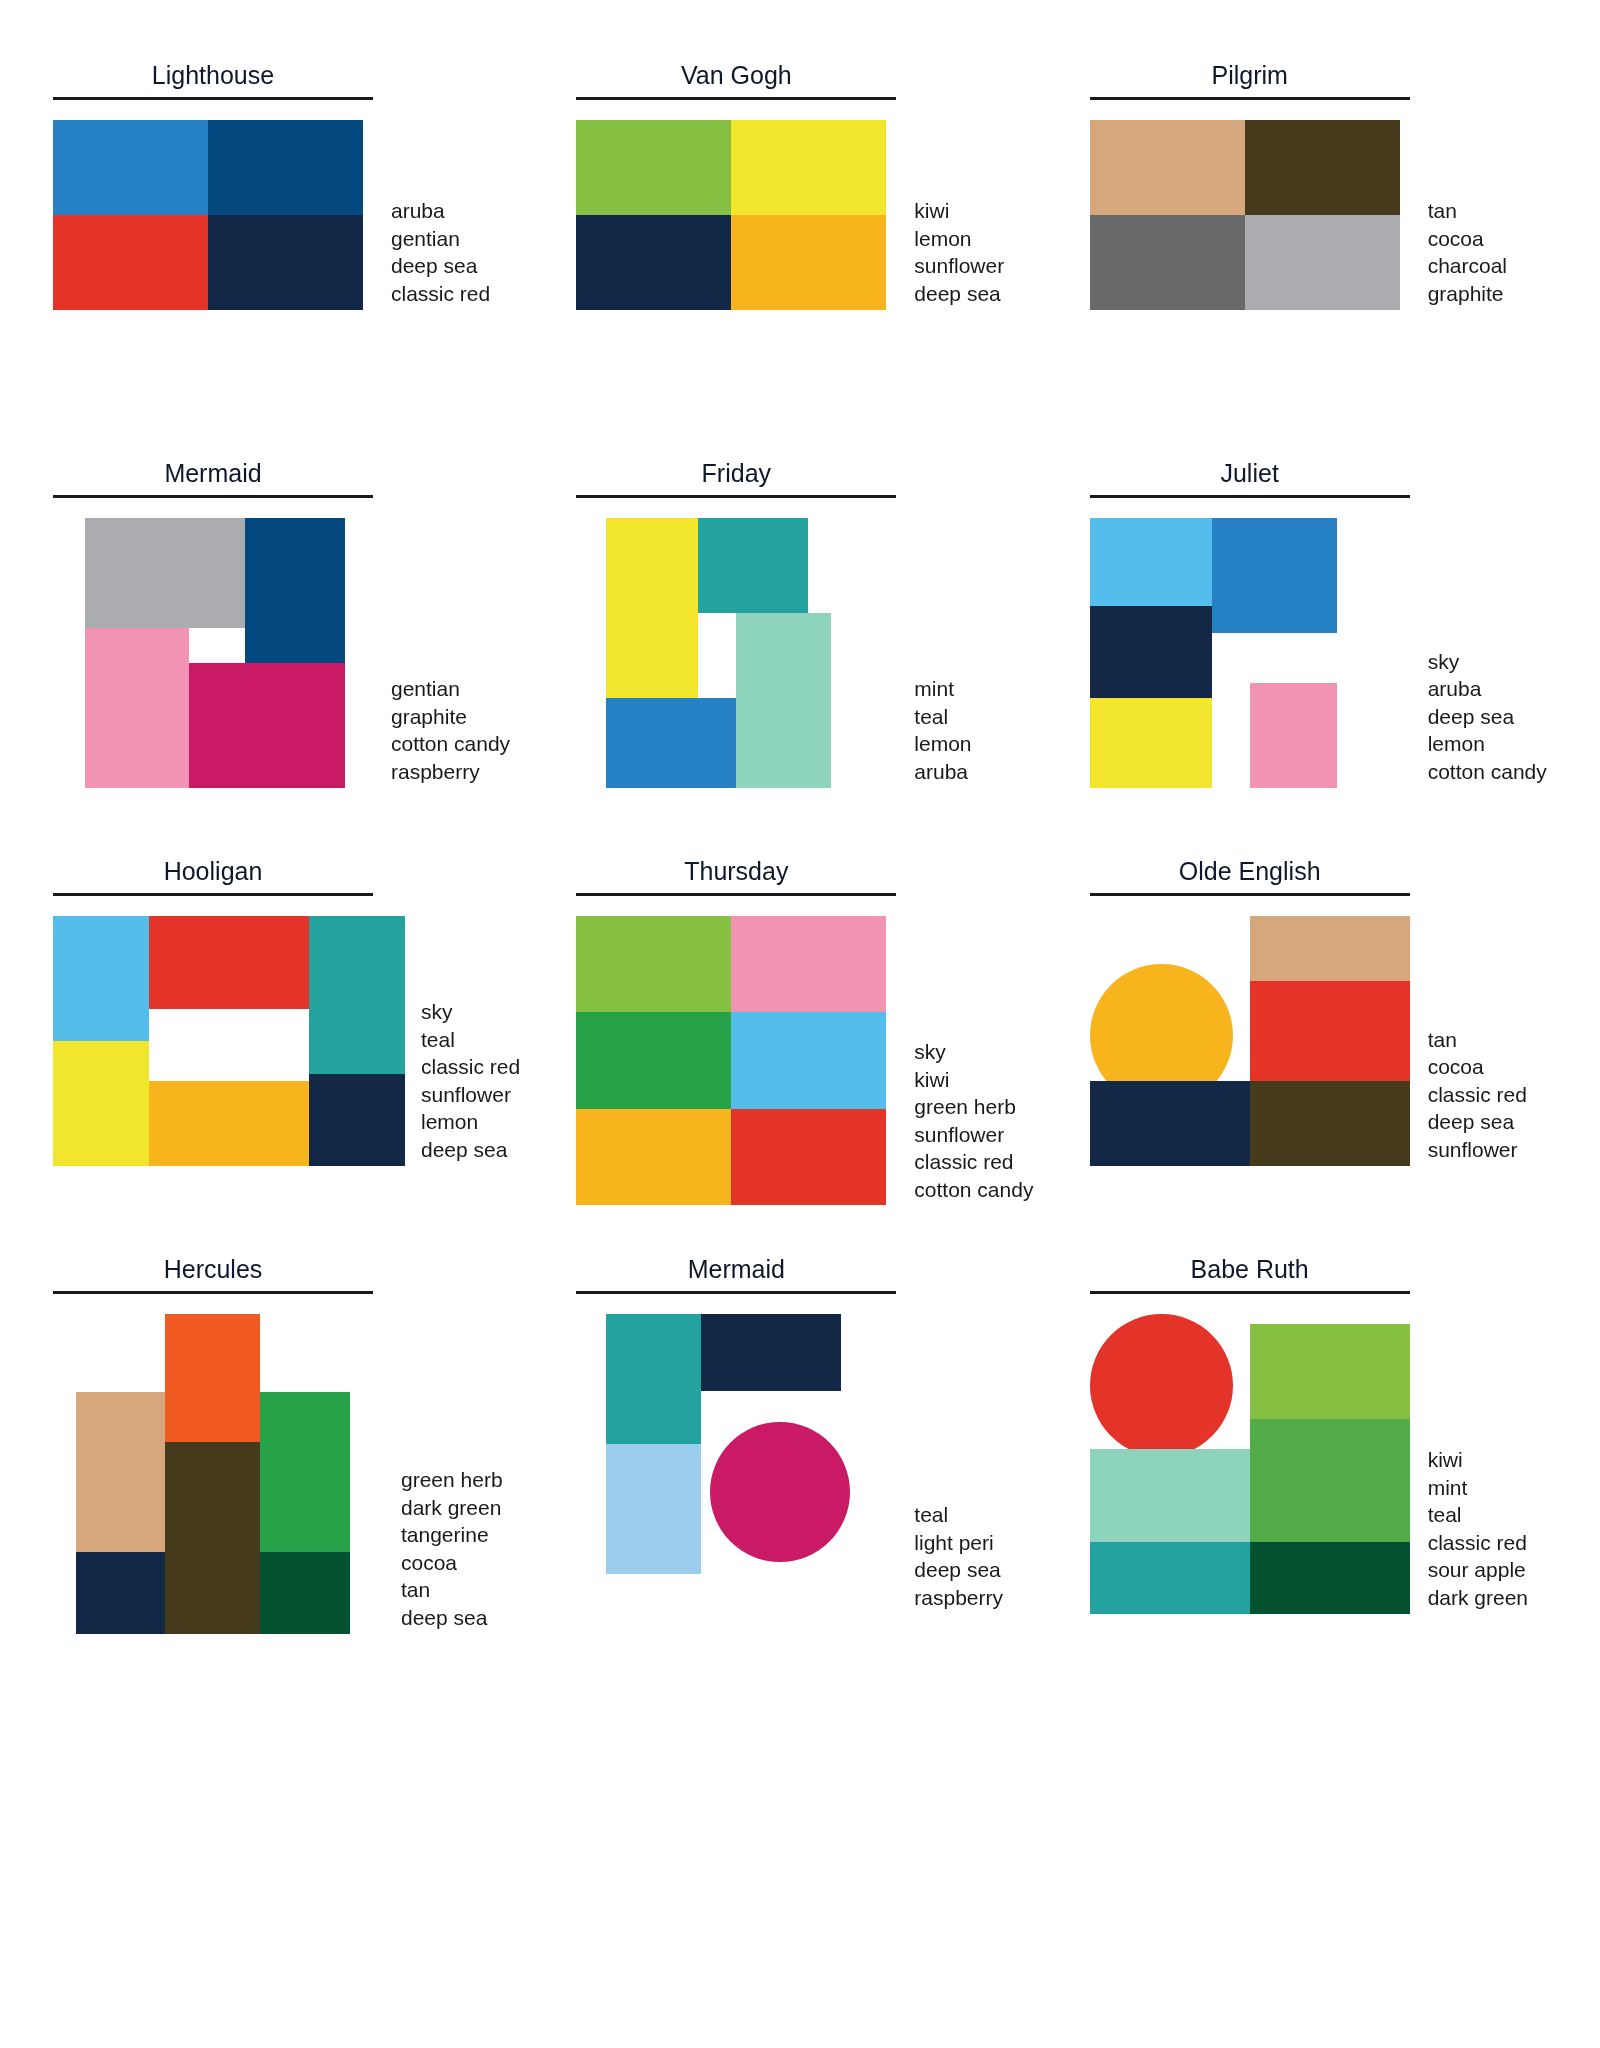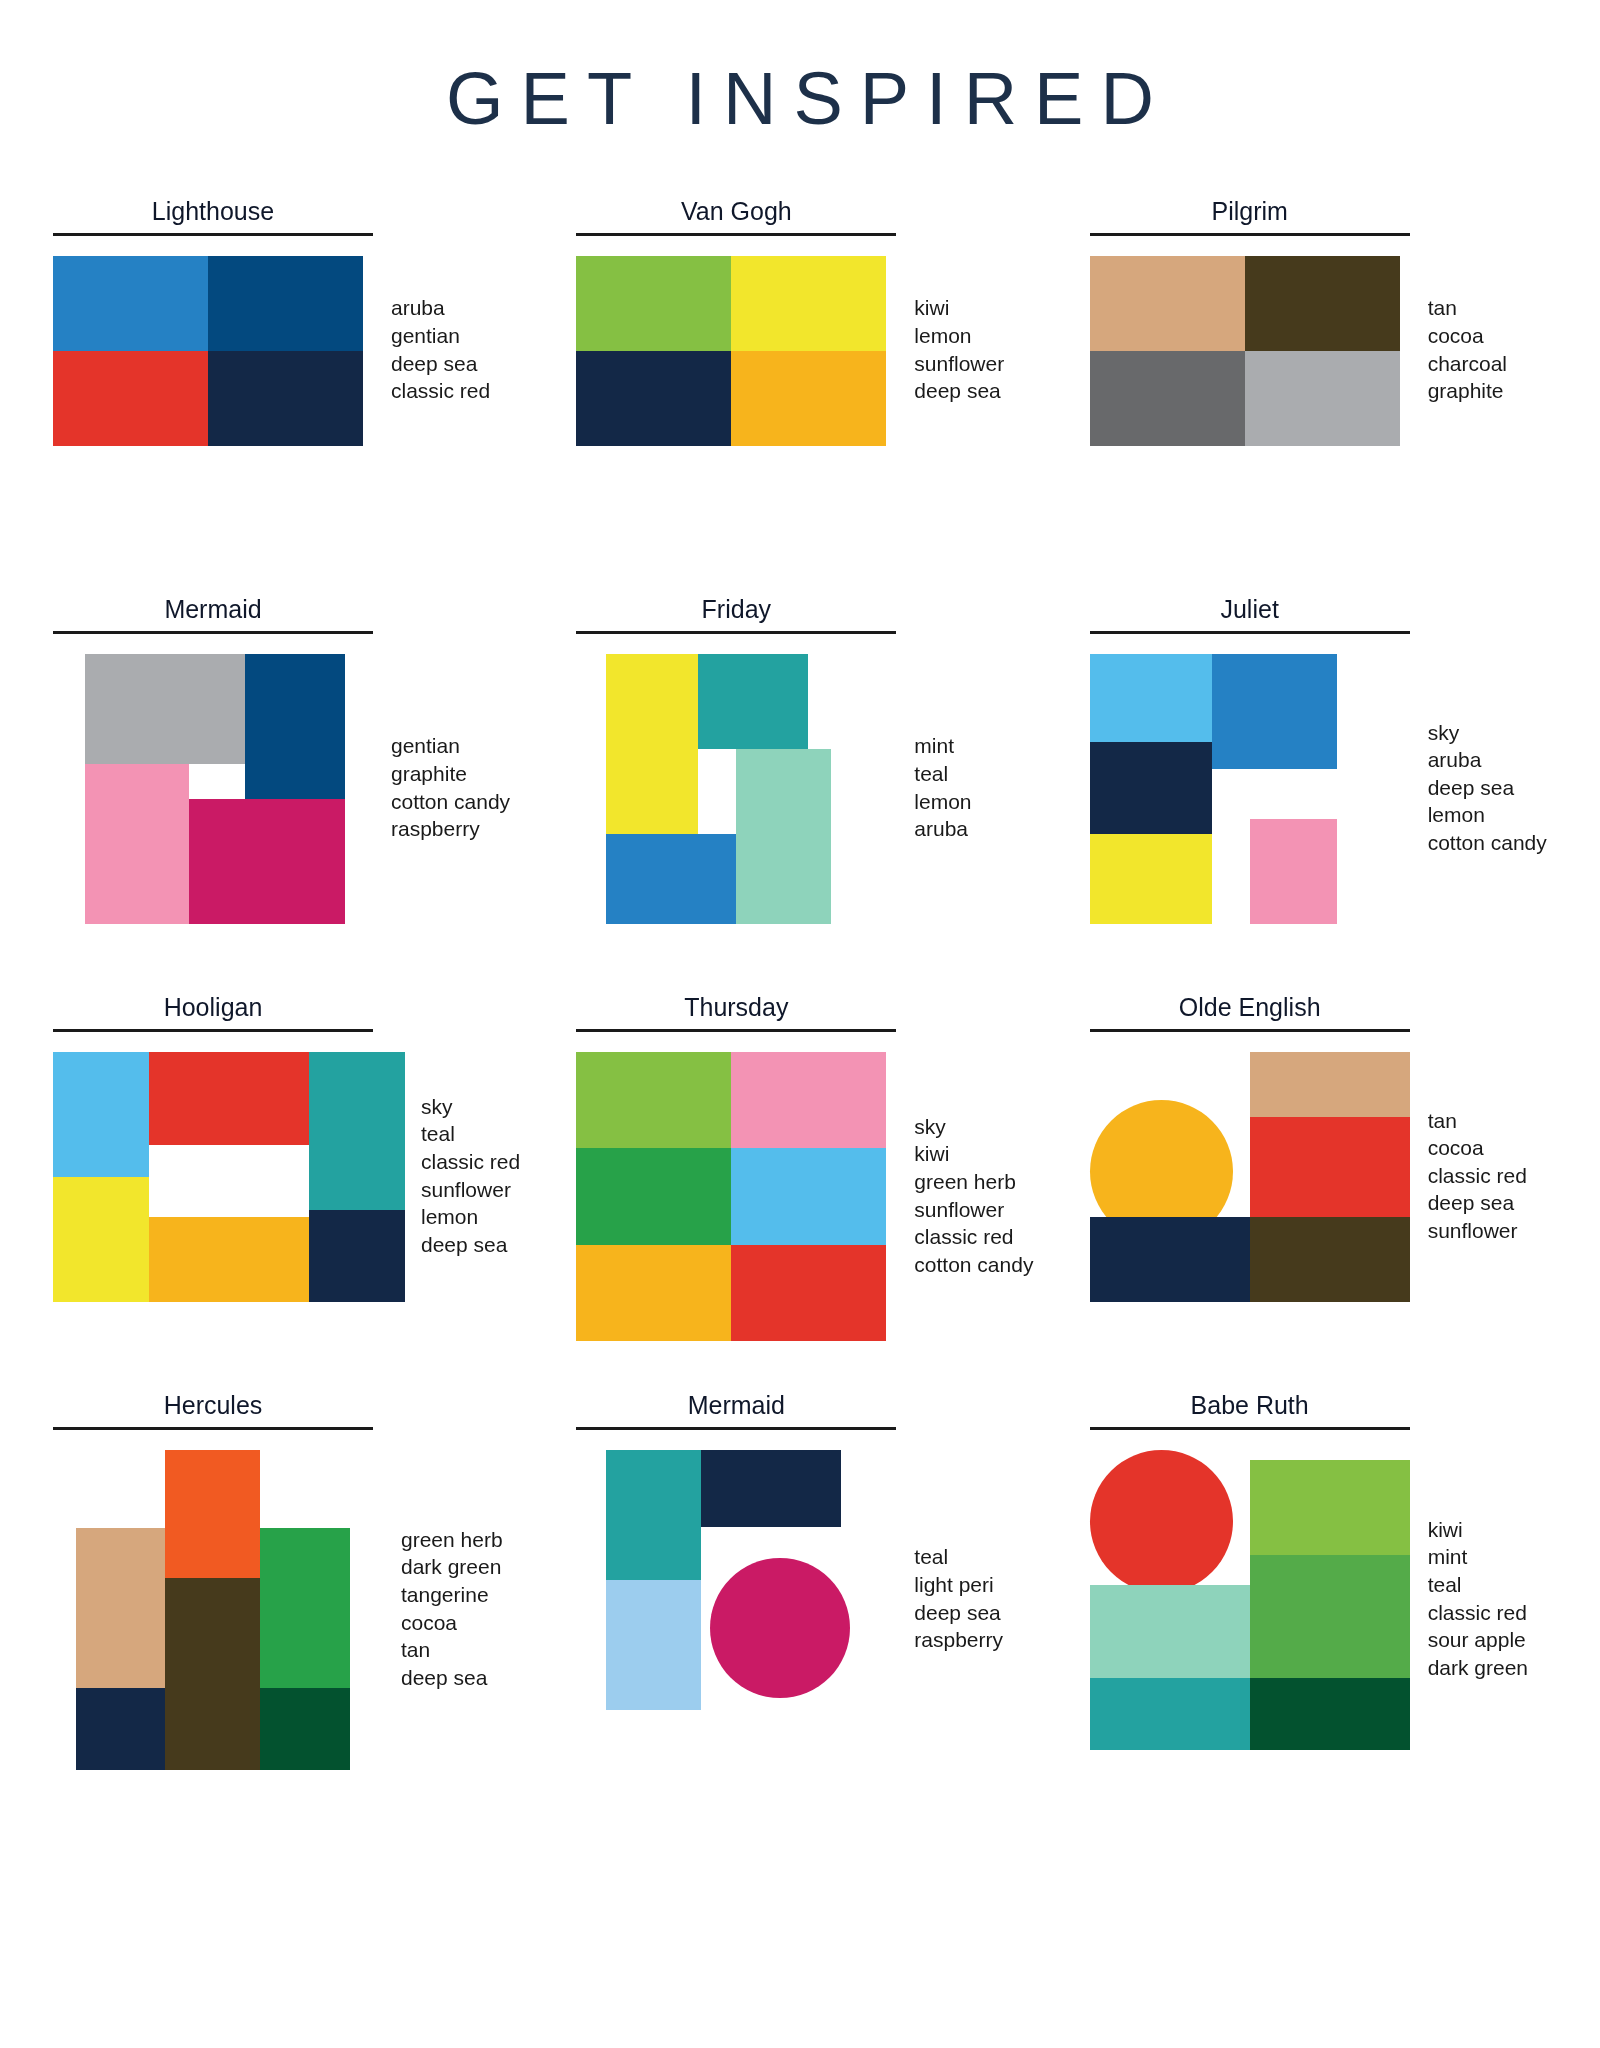--- a/index.html
+++ b/index.html
@@ -62,21 +62,21 @@
   }
 
   .pal-rule {
     height: 3px;
     background: #1a1a1a;
     width: 100%;
   }
 
   .pal-body {
     display: flex;
-    align-items: center;
+    align-items: flex-end;
     margin-top: 20px;
   }
 
   .swatch-wrap {
     width: 320px;
     position: relative;
     flex: 0 0 320px;
   }
 
   .names {
@@ -115,21 +115,20 @@
   }
   .cell { width: 100%; height: 100%; }
 
   .stage { position: relative; width: 320px; }
 </style>
 </head>
 <body>
 
 <div class="page">
 
-  <div class="page-title">GET INSPIRED</div>
 
   <div class="grid">
 
     <div class="palette col-1">
       <div class="pal-head">
         <div class="pal-title">Lighthouse</div>
         <div class="pal-rule"></div>
       </div>
       <div class="pal-body">
         <div class="swatch-wrap">

